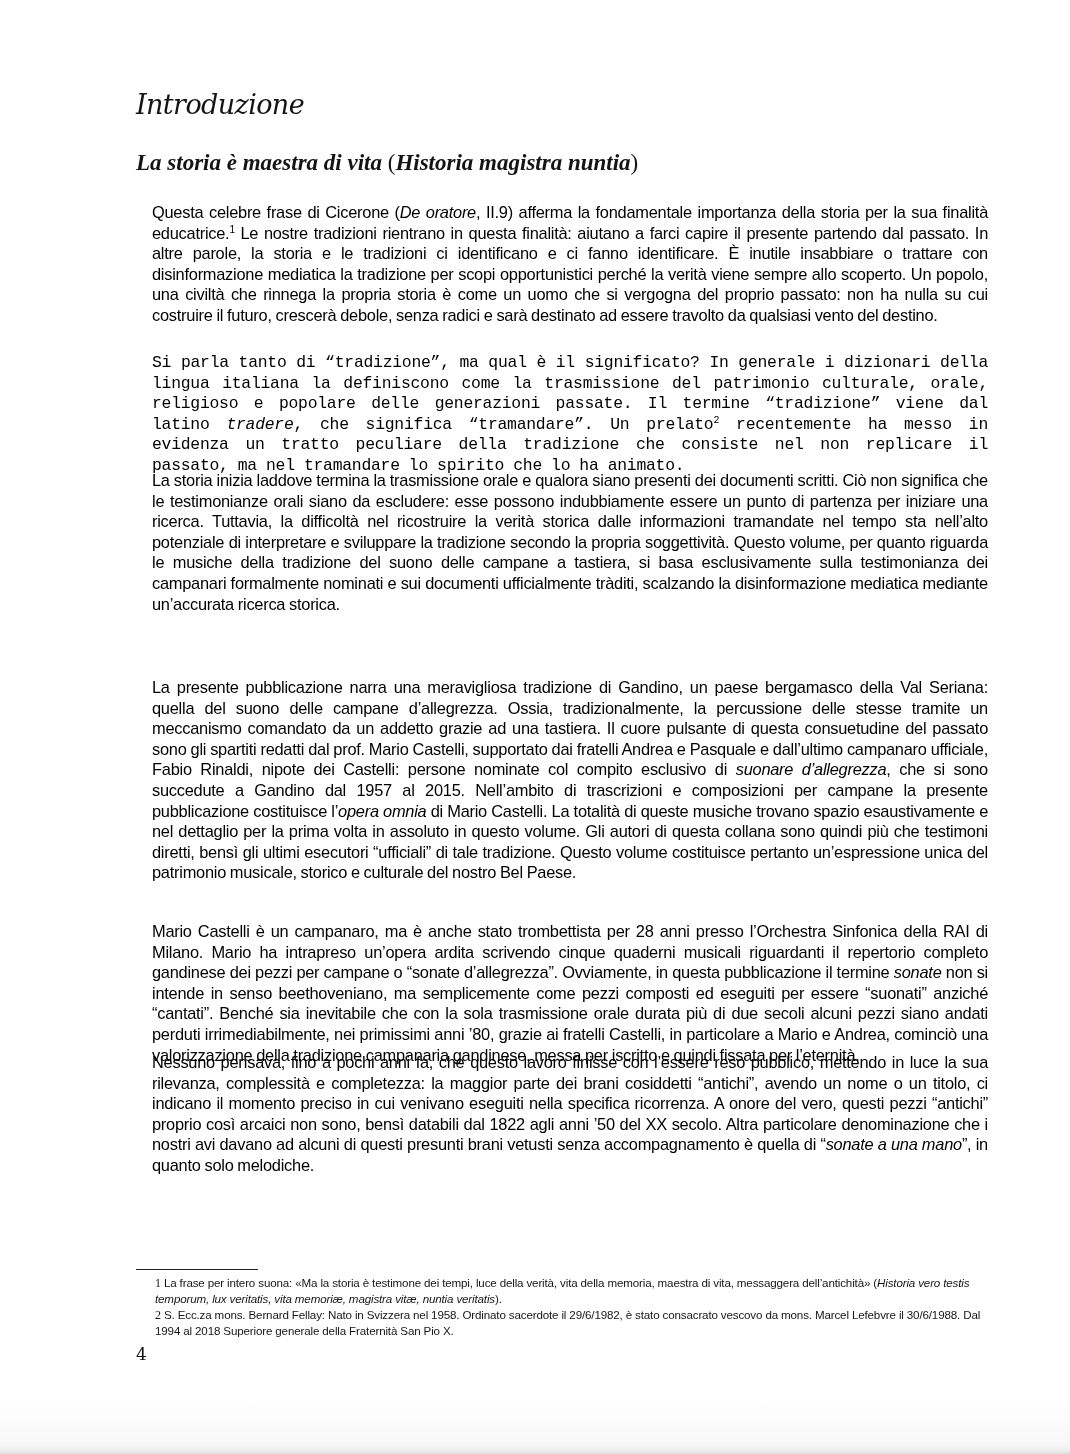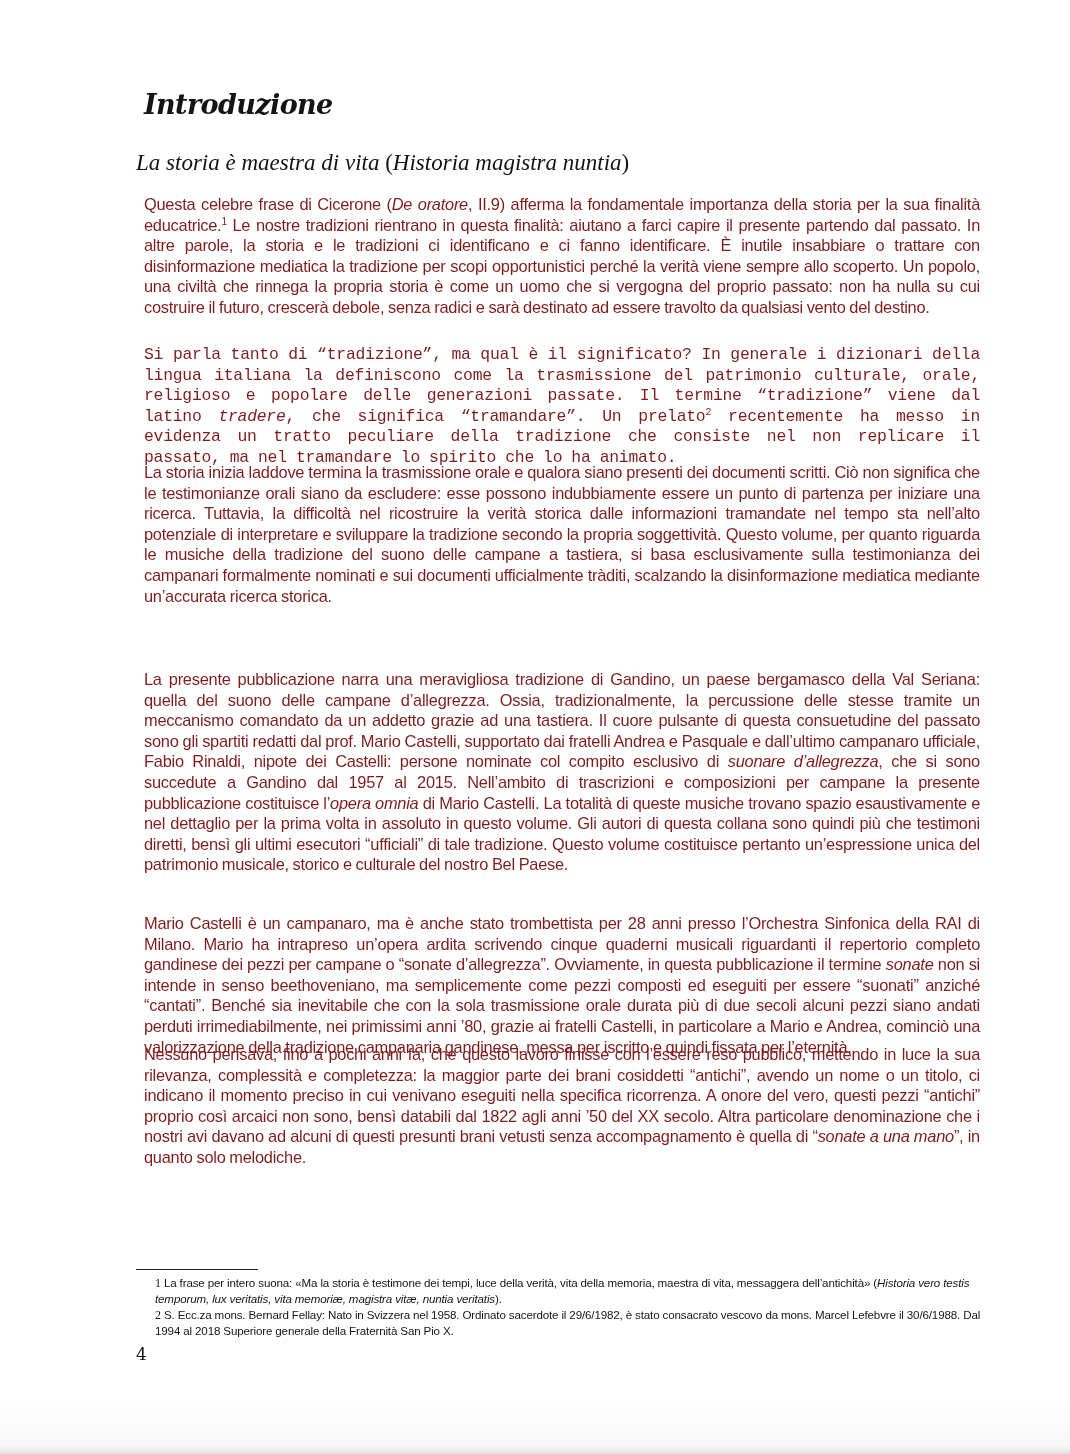--- a/index.html
+++ b/index.html
@@ -16,57 +16,57 @@
   }
   .page {
     position: absolute;
     left: 136px;
     top: 0;
     width: 836px;
     color: #111111;
   }
   .chapter-title {
     position: absolute;
-    left: 8px;
+    left: 0;
     top: 88px;
     margin: 0;
     font-family: "DejaVu Serif", "Liberation Serif", serif;
     font-style: italic;
-    font-weight: bold;
+    font-weight: normal;
     font-size: 27px;
     letter-spacing: -0.6px;
     line-height: 34px;
     color: #141414;
     white-space: nowrap;
   }
   .section-title {
     position: absolute;
     left: 0;
     top: 149px;
     margin: 0;
     font-family: "Liberation Serif", "DejaVu Serif", serif;
     font-weight: normal;
     font-size: 23px;
     line-height: 28px;
     color: #141414;
     white-space: nowrap;
   }
-  .section-title .it { font-style: italic; }
+  .section-title .it { font-style: italic; font-weight: bold; }
   .body-text {
     position: absolute;
     left: 0;
     width: 836px;
-    margin: 8px;
+    margin: 16px;
     font-family: "Liberation Sans", sans-serif;
     font-size: 16.4px;
     line-height: 20.6px;
     letter-spacing: -0.25px;
     word-spacing: -0.5px;
     text-align: justify;
-    color: #7f1d1d;
+    color: #000000;
   }
   .body-text em { font-style: italic; }
   .body-text sup {
     font-size: 10px;
     line-height: 0;
     vertical-align: 6px;
   }
   #p1 { top: 186px; }
   #p2 { top: 337px; font-family: Liberation Mono, monospace; }
   #p3 { top: 454px; }

